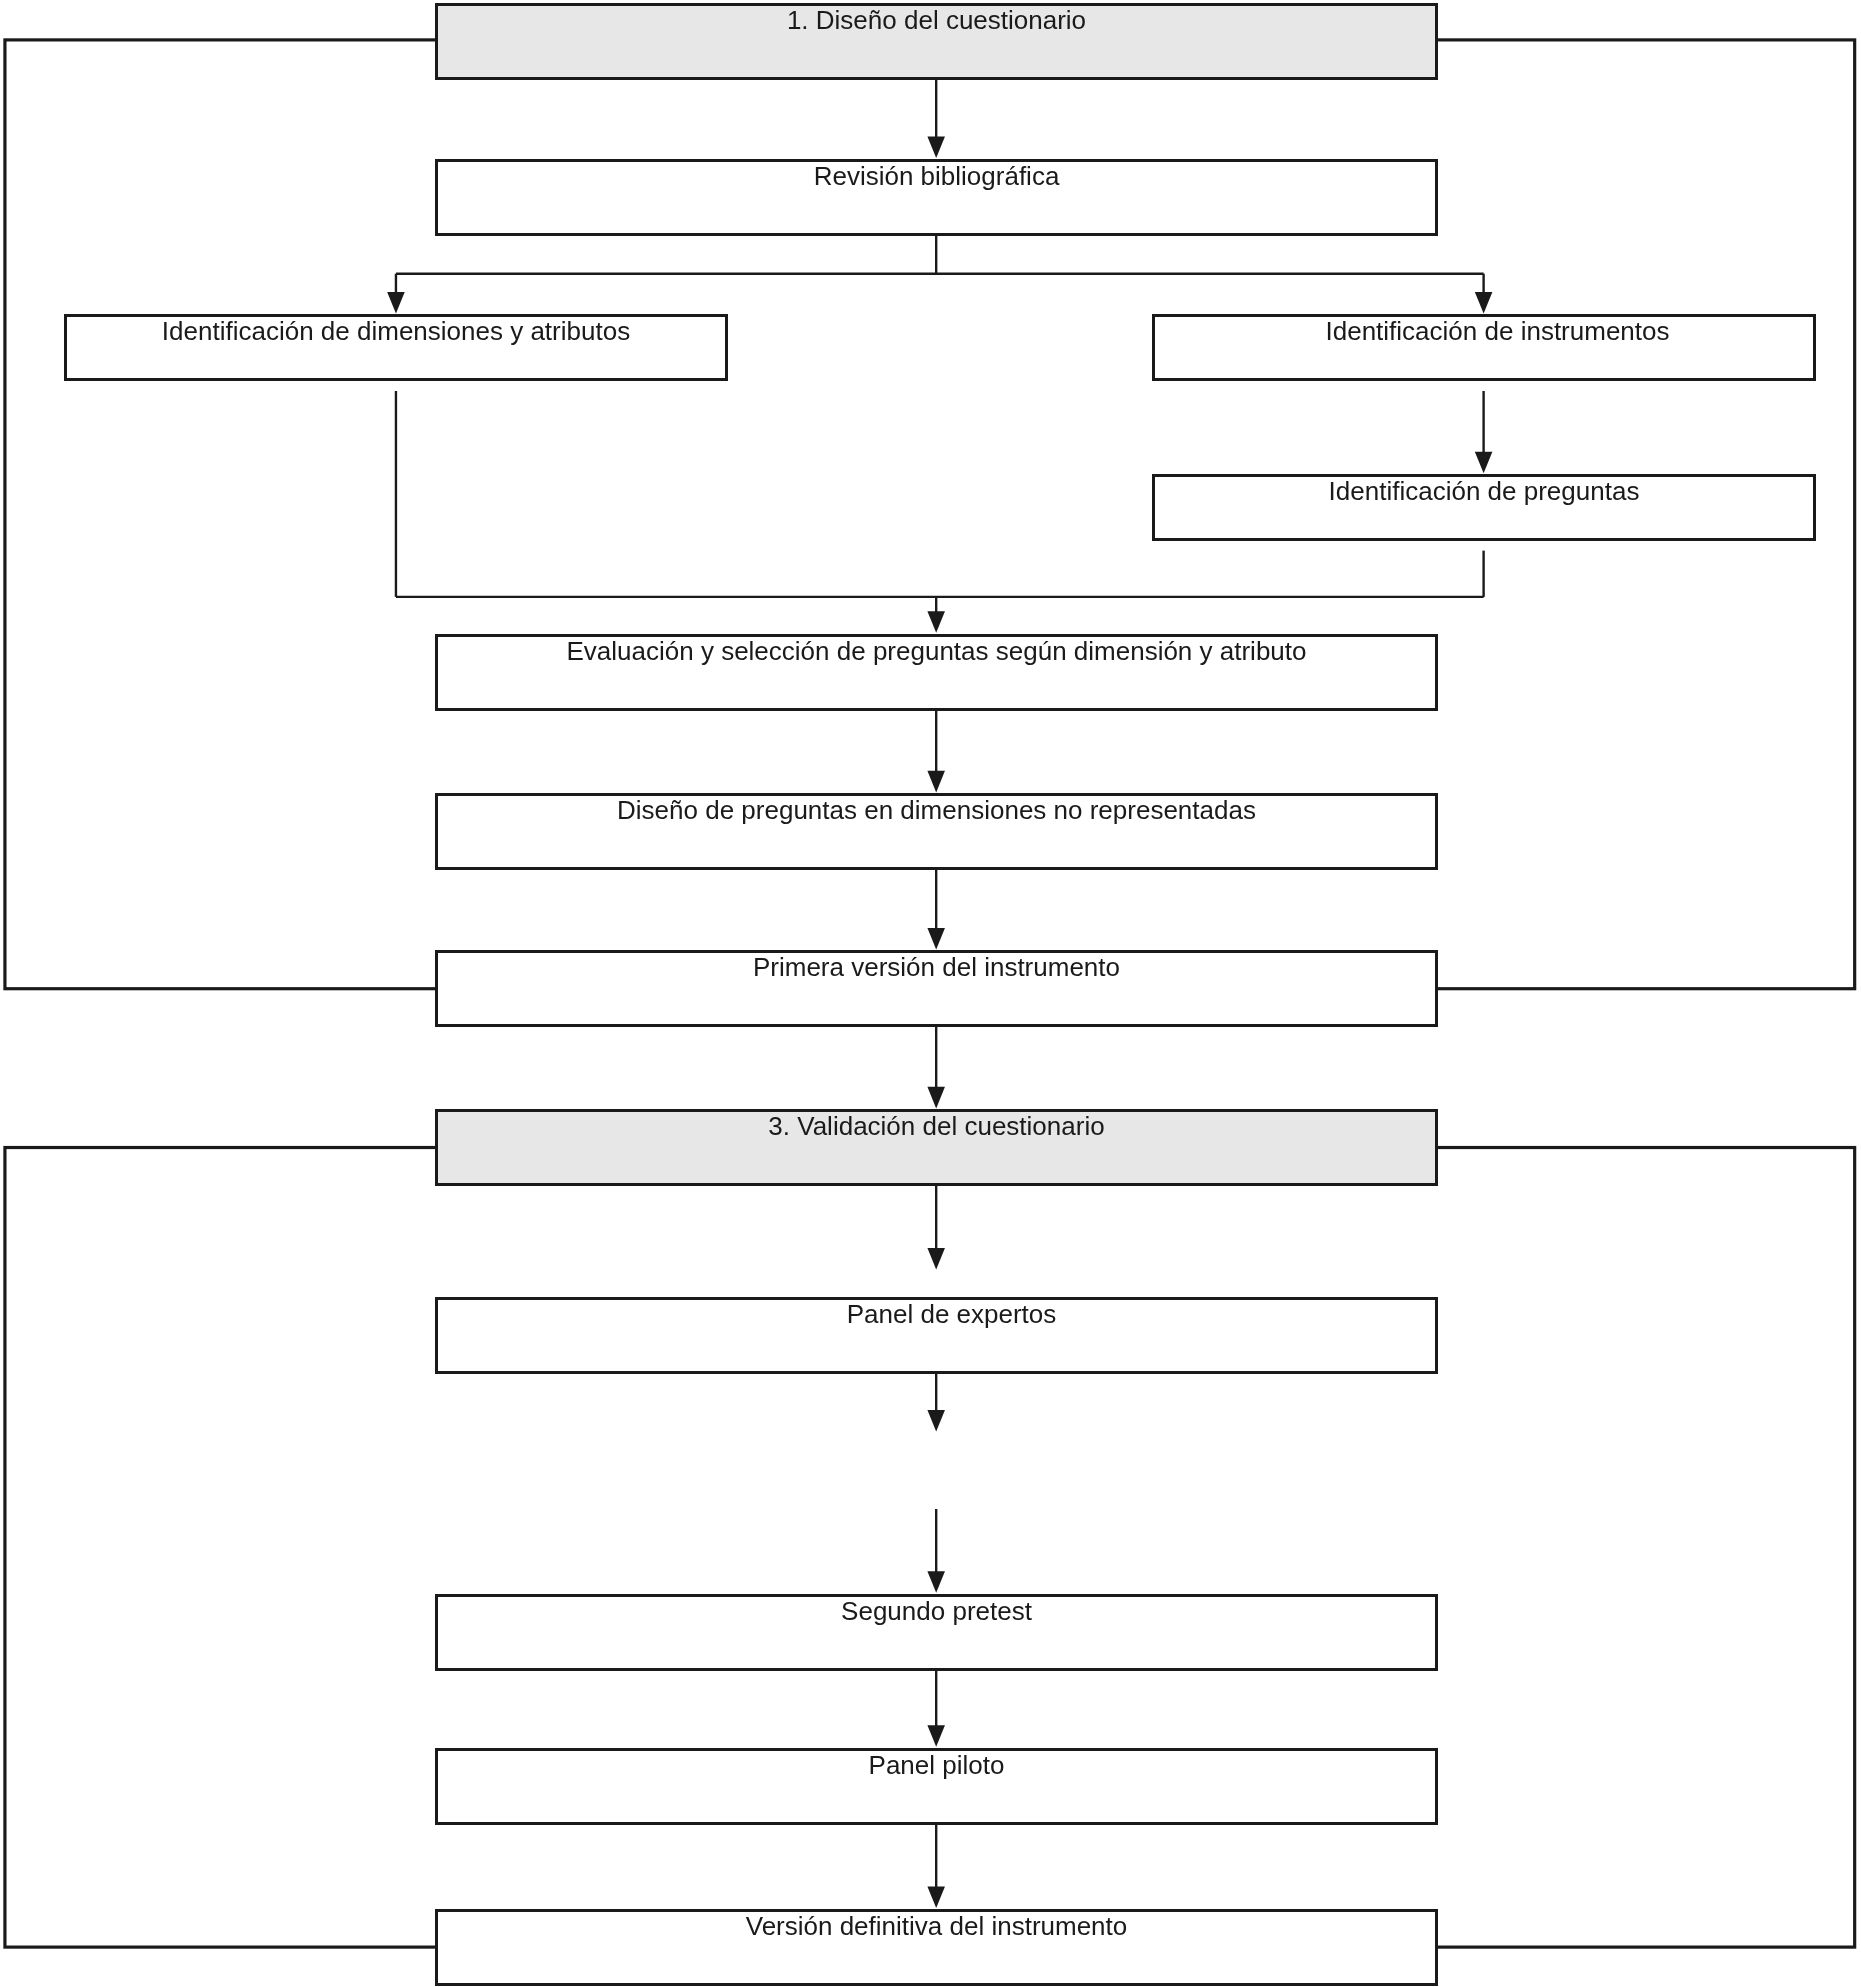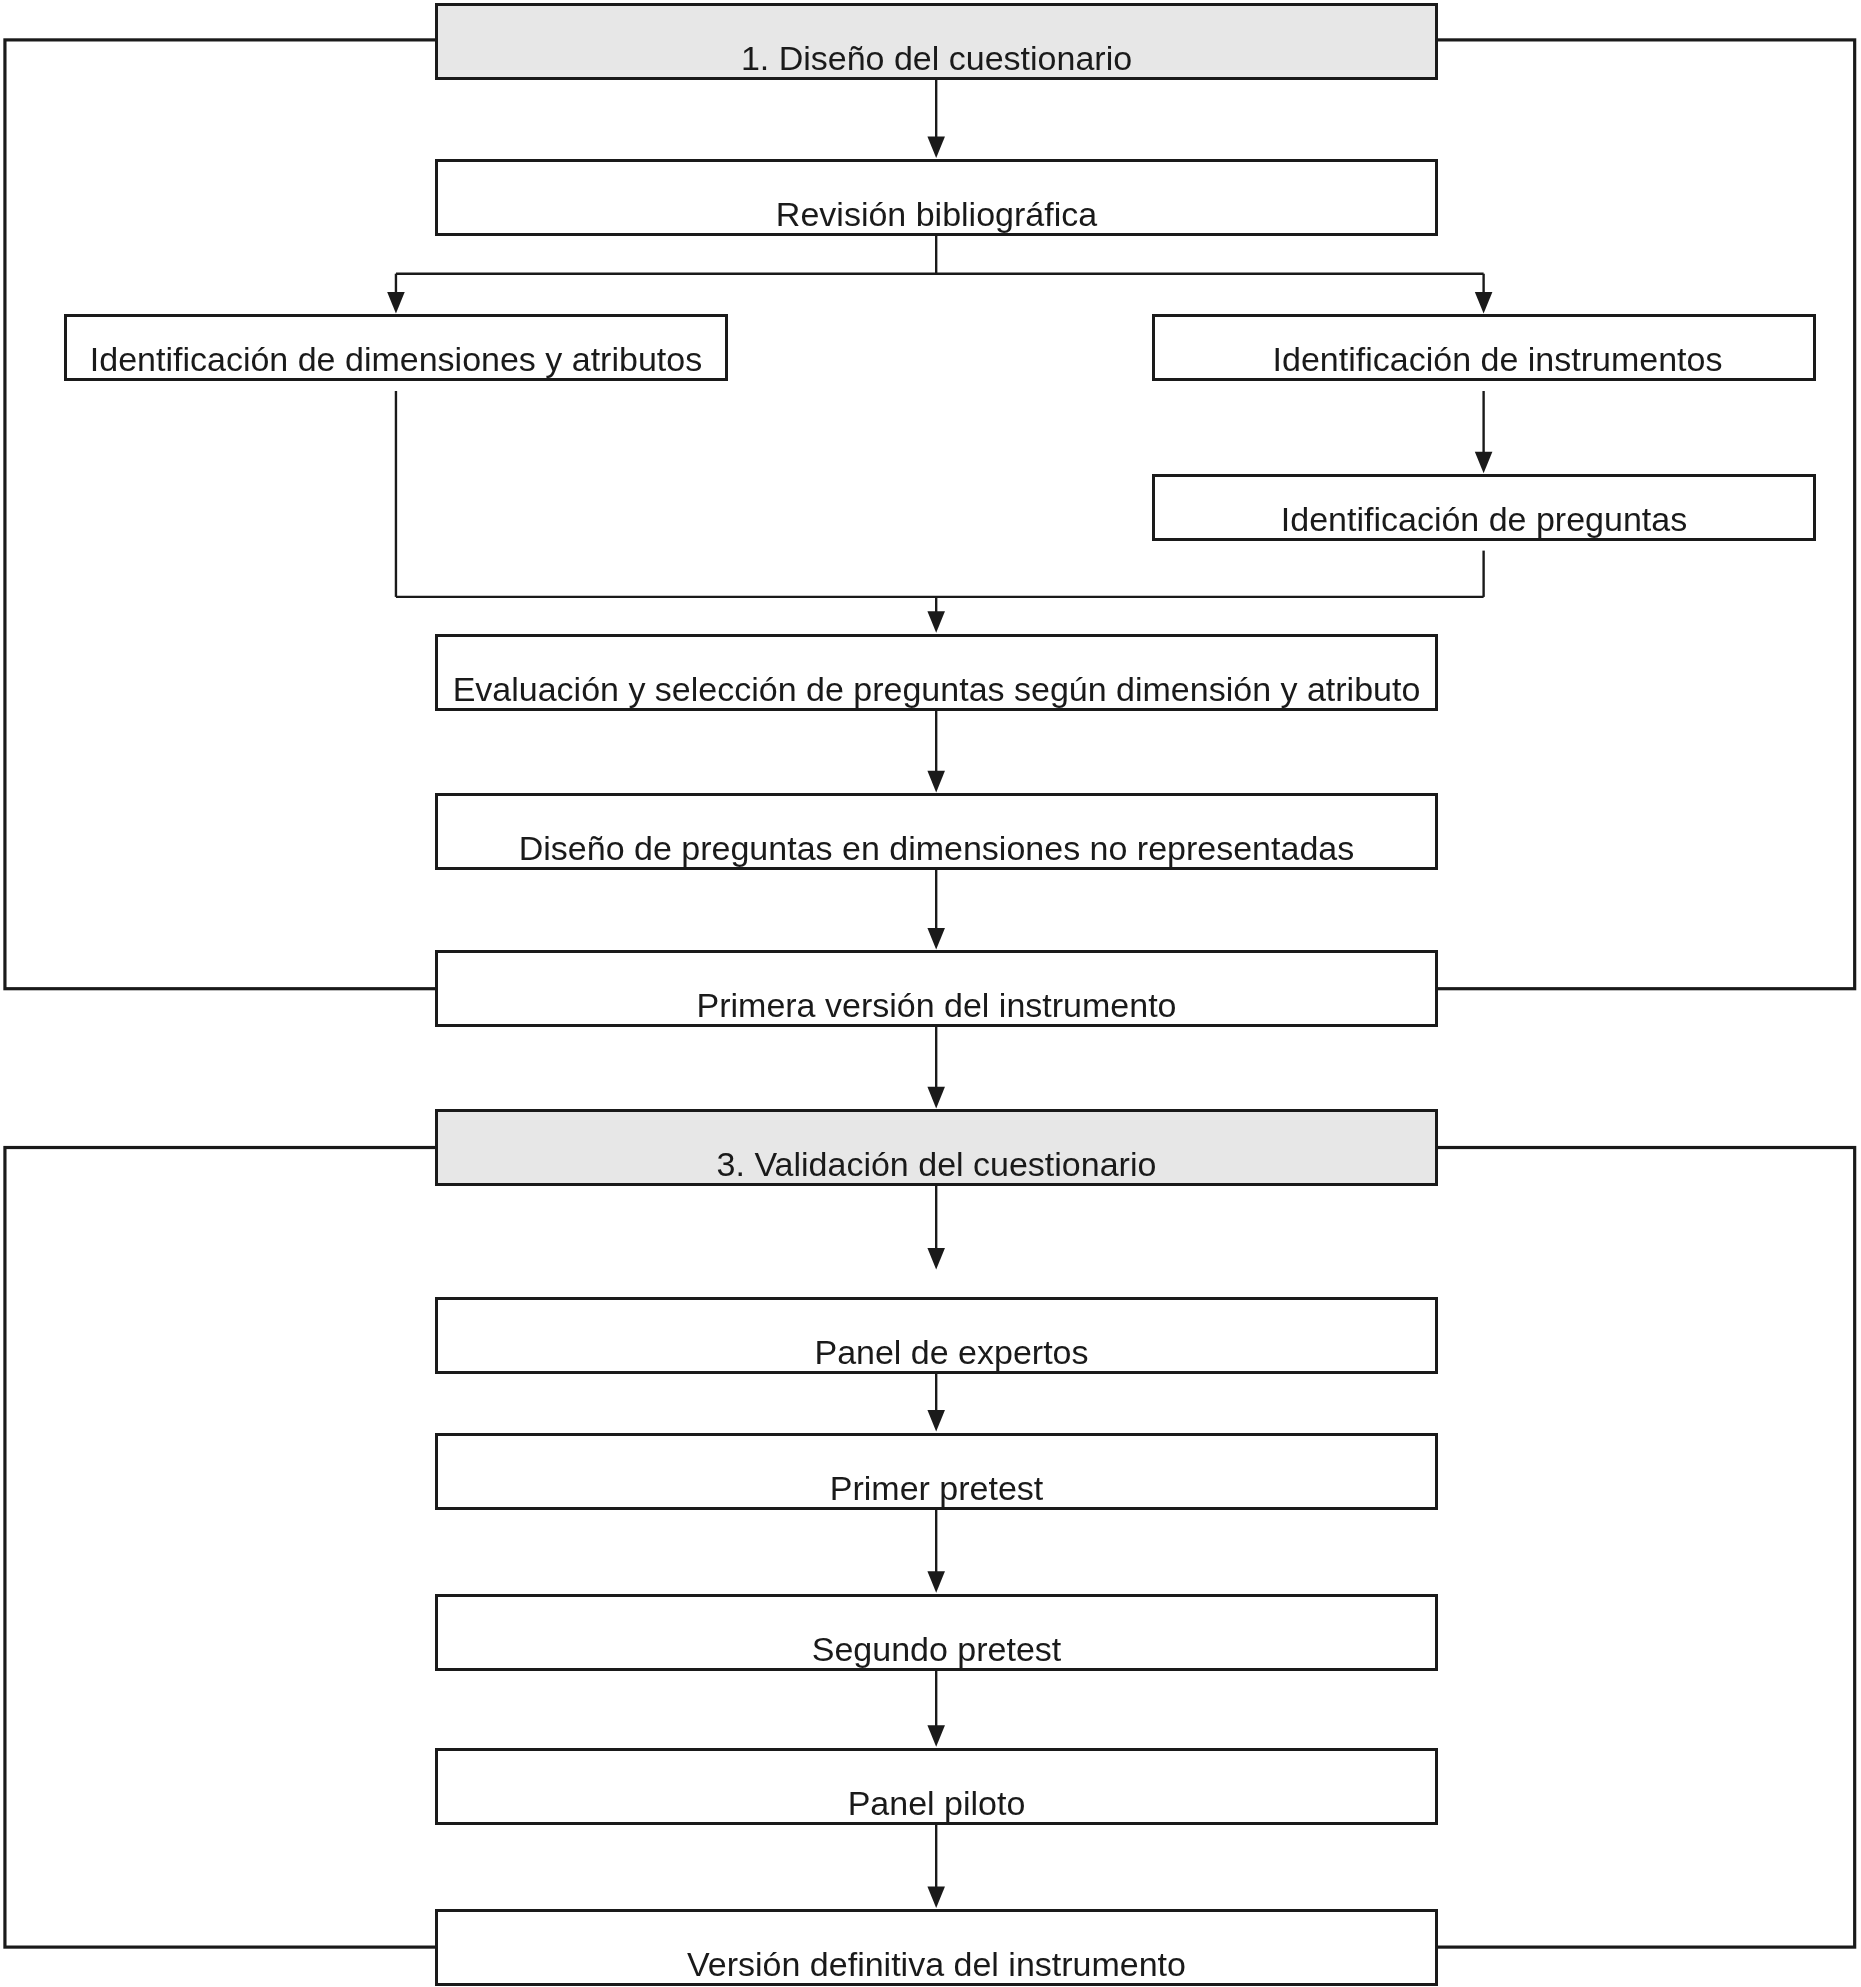--- a/index.html
+++ b/index.html
@@ -35,24 +35,24 @@
   .wires .arrowhead {
     fill: var(--line, #1a1a1a);
     stroke: none;
   }
   .node {
     position: absolute;
     box-sizing: border-box;
     border: 3.2px solid var(--line, #1a1a1a);
     background: var(--process-fill, #ffffff);
     display: flex;
-    align-items: flex-end;
+    align-items: flex-start;
     justify-content: center;
     text-align: center;
-    font-size: 34px;
+    font-size: 26px;
     line-height: 1.1;
     white-space: nowrap;
   }
   .node.header {
     background: var(--header-fill, #e7e7e7);
   }
   
   .col { left: 435px; width: 1003px; height: 77px; }
   .branch { width: 664px; height: 67px; }
 </style>
@@ -143,23 +143,20 @@
   </div>
 
   <div class="node header col" style="top:1109px;">
     <span>3. Validación del cuestionario</span>
   </div>
 
   <div class="node col" style="top:1297px;padding-left:30px;">
     <span>Panel de expertos</span>
   </div>
 
-  <div class="node col" style="top:1433px;">
-    <span>Primer pretest</span>
-  </div>
 
   <div class="node col" style="top:1594px;">
     <span>Segundo pretest</span>
   </div>
 
   <div class="node col" style="top:1748px;">
     <span>Panel piloto</span>
   </div>
 
   <div class="node col" style="top:1909px;">

